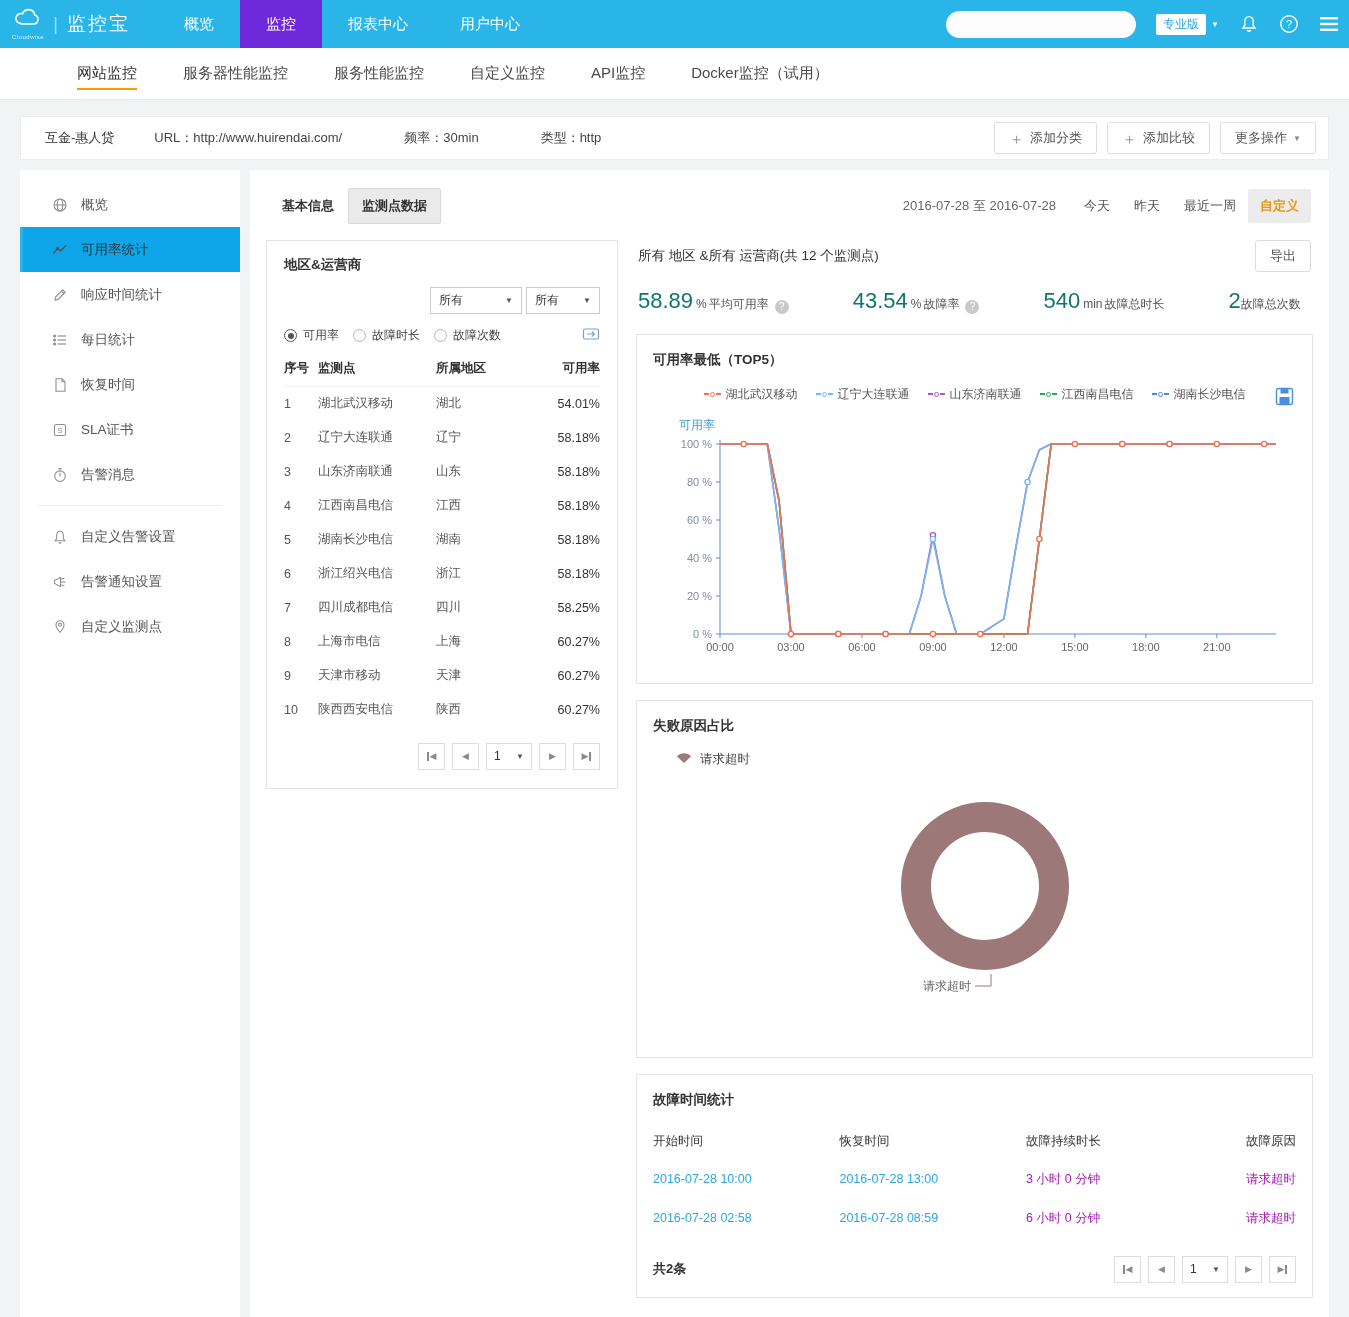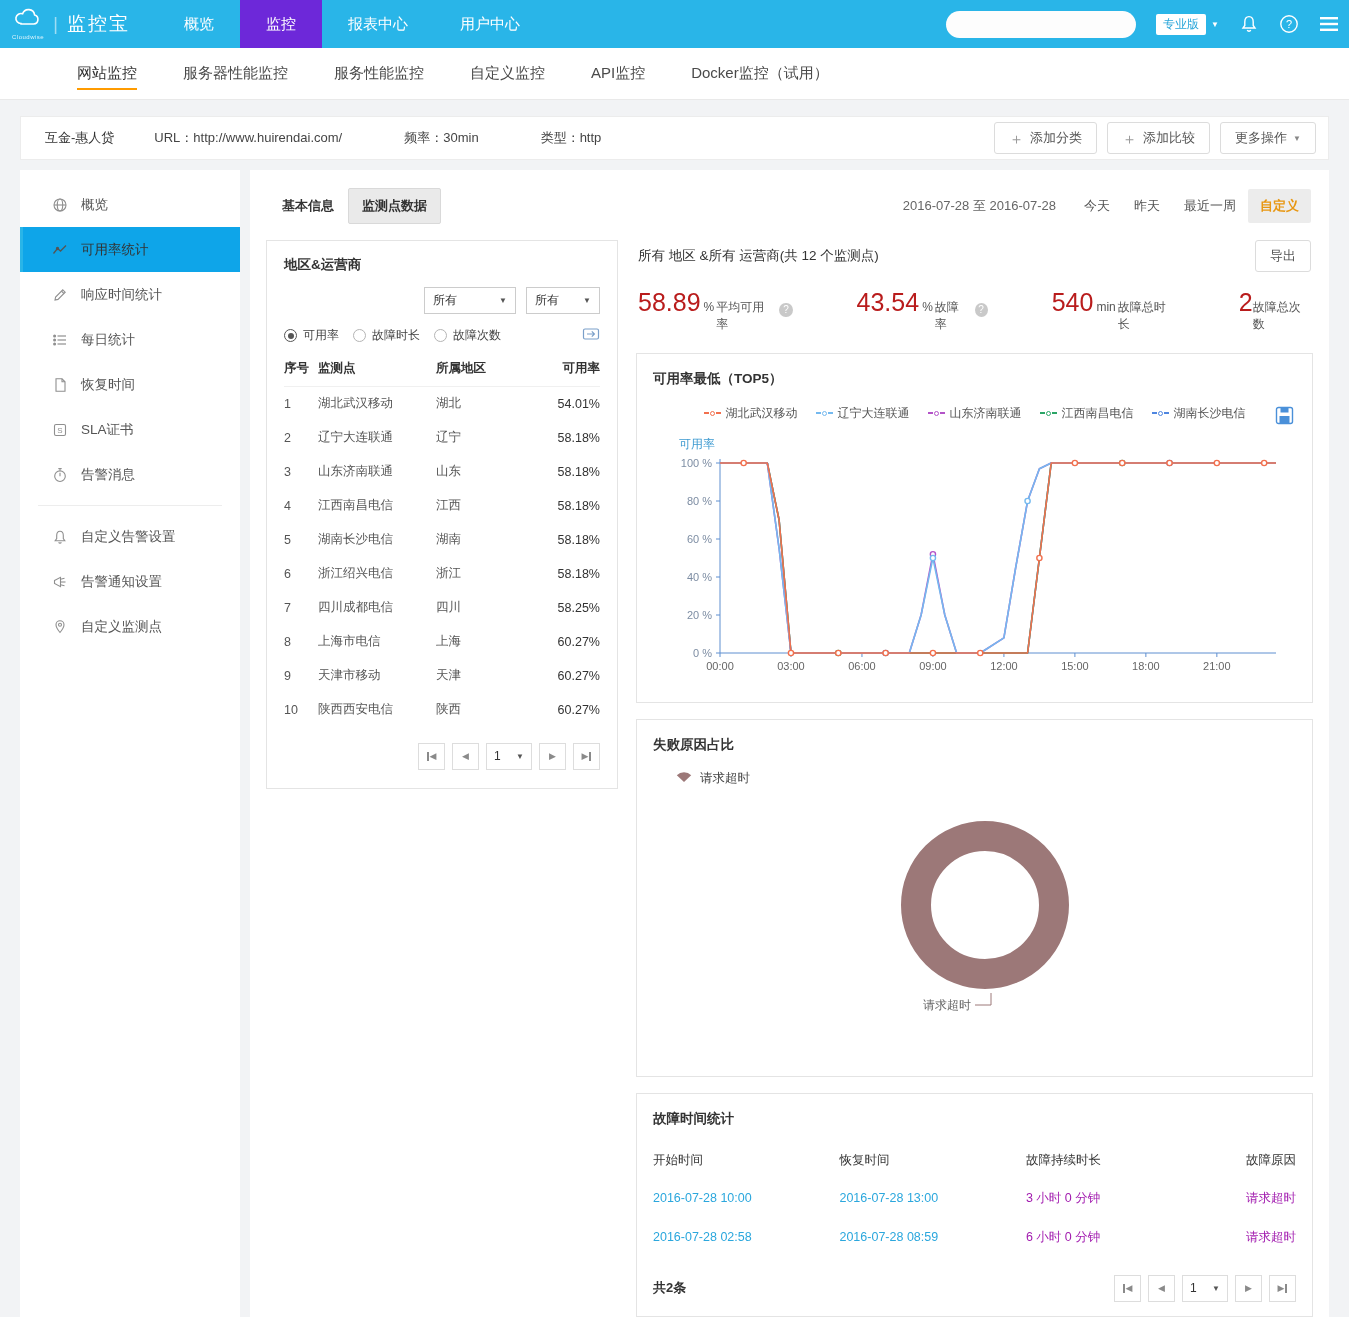--- a/index.html
+++ b/index.html
@@ -55,21 +55,21 @@
   .date-controls{margin-left:auto;display:flex;align-items:center}
   .date-range{color:#666;margin-right:16px}
   .range-btn{padding:8px 12px;border:none;background:none;color:#555;font-size:13px}
   .range-btn.active{background:#ececec;color:#e89712;border-radius:2px;font-weight:bold}
 
   .columns{display:flex;align-items:flex-start}
 
   
   .region-panel{width:352px;border:1px solid #e4e4e4;padding:15px 17px 18px}
   .panel-title{font-size:13.5px;font-weight:bold;color:#333}
-  .filter-row{display:flex;justify-content:flex-end;gap:10px;margin:13px 0 12px}
+  .filter-row{display:flex;justify-content:flex-end;gap:4px;margin:13px 0 12px}
   .select{border:1px solid #ccc;height:27px;display:inline-flex;align-items:center;justify-content:space-between;padding:0 8px;font-size:12px;color:#333;cursor:pointer;background:#fff}
   .select .caret-dark{font-size:8px;color:#555;margin-left:12px}
   .sel-region{width:92px}.sel-carrier{width:74px}
   .metric-row{display:flex;align-items:center;gap:6px;margin:4px 0 6px;font-size:12px;color:#444}
   .metric-row .radio{width:13px;height:13px;border:1px solid #b5b5b5;border-radius:50%;position:relative;background:#fff;display:inline-block}
   .metric-row .radio.checked{border-color:#555}
   .metric-row .radio.checked::after{content:"";position:absolute;inset:2.5px;background:#555;border-radius:50%}
   .metric-label{margin-right:8px}
   .metric-row .spacer{flex:1}
   .monitor-table{width:100%;border-collapse:collapse;font-size:12.5px}
@@ -87,21 +87,21 @@
   .pg-bar{width:2px;height:9px;background:#8a8a8a;display:inline-block}
   .pg-select{width:46px;height:27px;border:1px solid #ddd;display:inline-flex;align-items:center;justify-content:space-between;padding:0 7px;font-size:12px;color:#333;cursor:pointer;background:#fff}
   .pg-select .caret-dark{font-size:8px;color:#555}
 
   
   .right-col{flex:1;margin-left:18px;min-width:0}
   .summary-row{display:flex;align-items:center;margin:0 2px 6px}
   .summary-title{font-size:13.5px;color:#333}
   .stats-row{display:flex;align-items:baseline;margin:16px 2px 20px}
   .stat{display:flex;align-items:baseline;margin-right:64px}
-  .stat-value{font-size:25px;color:#b91c1c}
+  .stat-value{font-size:22px;color:#0f766e}
   .stat-unit{font-size:12px;color:#555;margin:0 2px 0 3px}
   .stat-label{font-size:12px;color:#555}
   .help-icon{width:14px;height:14px;border-radius:50%;background:#c9c9c9;color:#fff;font-size:10px;display:inline-flex;align-items:center;justify-content:center;margin-left:6px;transform:translateY(2px);cursor:pointer}
 
   .panel{border:1px solid #e4e4e4;margin-bottom:16px;padding:16px 16px 14px;position:relative}
   .chart-legend{text-align:center;margin-top:14px}
   .legend-item{display:inline-flex;align-items:center;gap:5px;font-size:12px;color:#555;margin:0 9px;cursor:pointer}
   .lg-mark{display:inline-flex;align-items:center}
   .lg-seg{width:5px;height:2px;background:currentColor;display:inline-block}
   .lg-dot{width:5px;height:5px;border:1.5px solid currentColor;border-radius:50%;background:#fff;display:inline-block;margin:0 1px}

